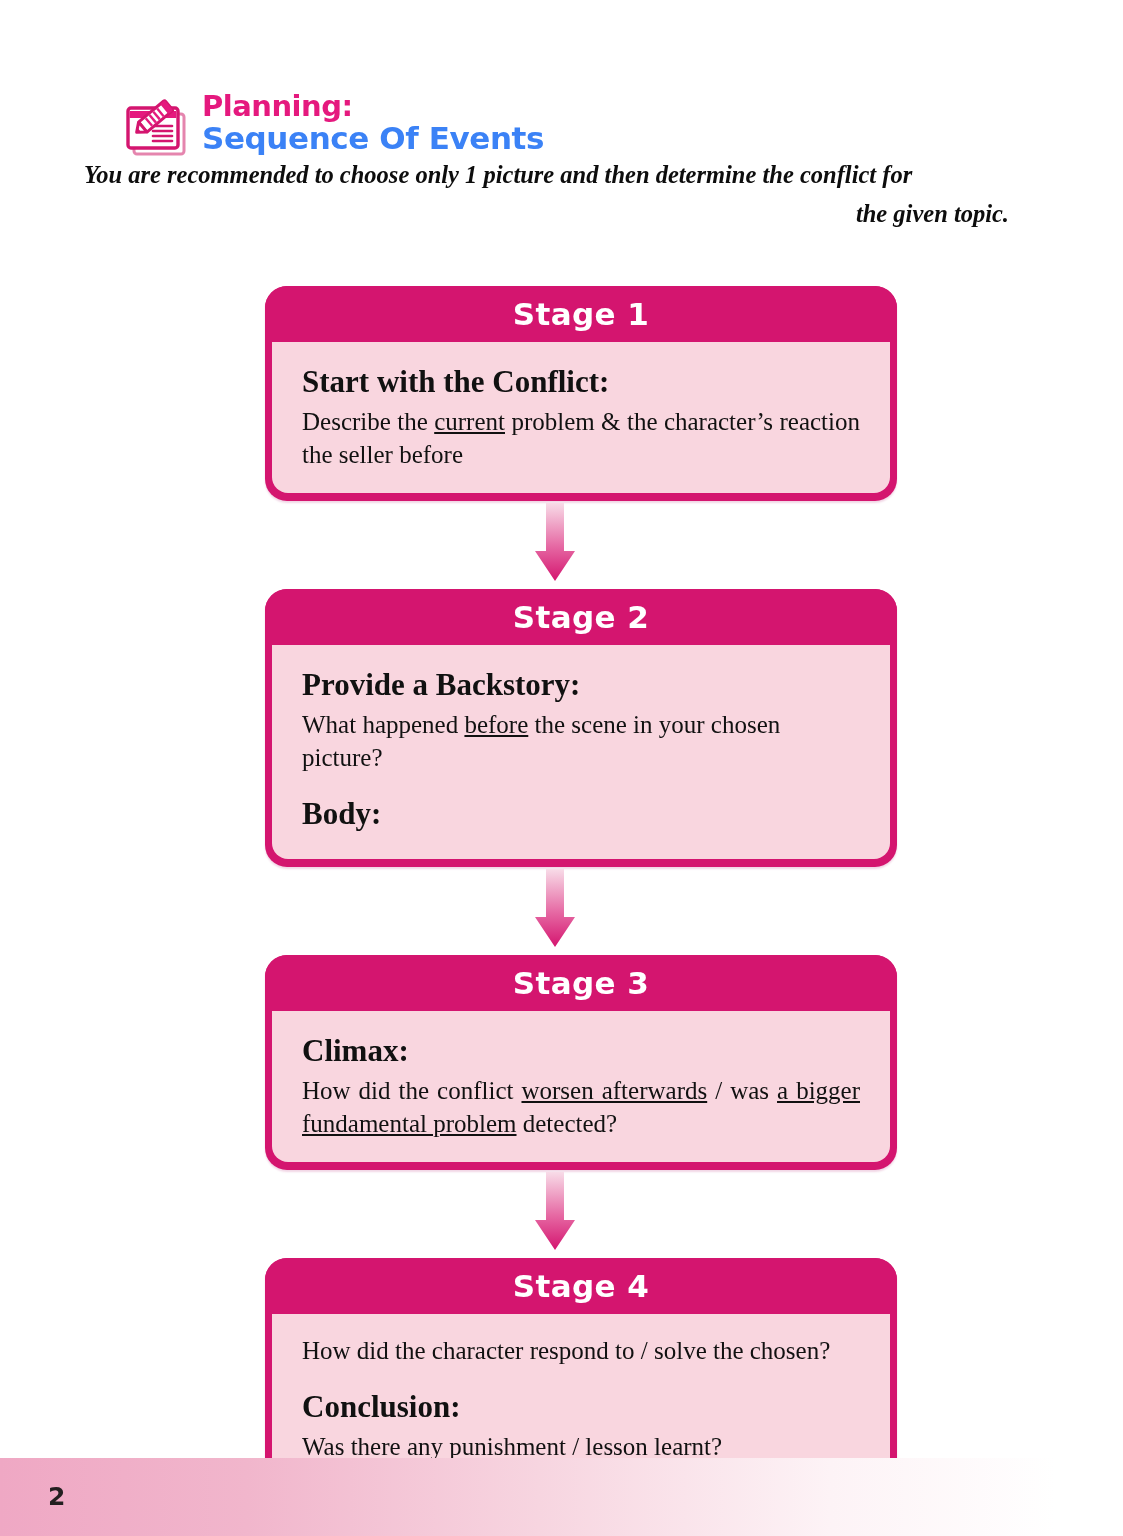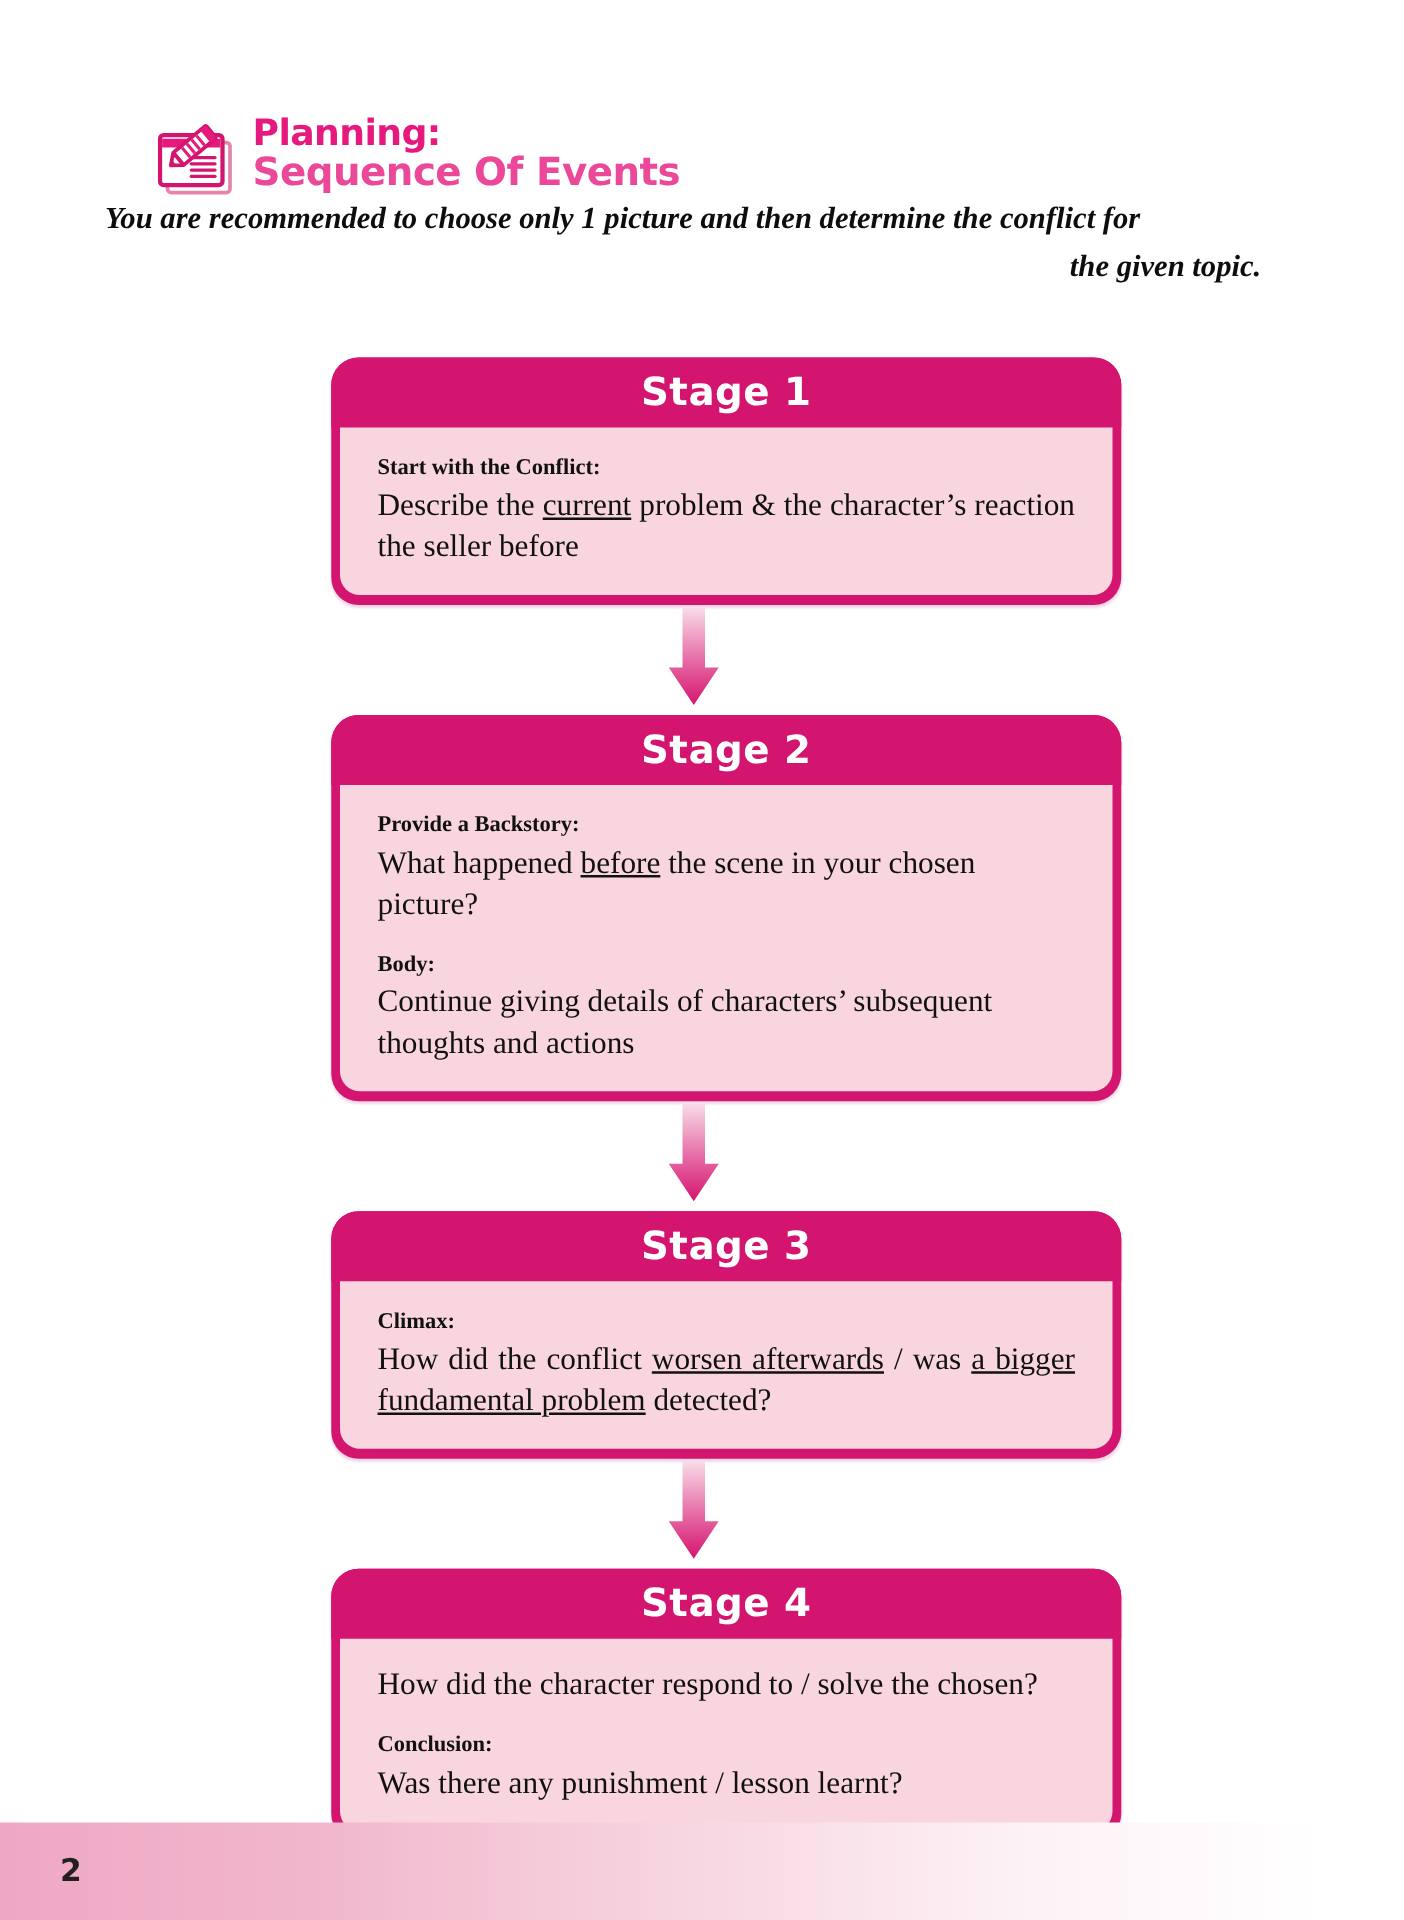--- a/index.html
+++ b/index.html
@@ -42,21 +42,21 @@
     letter-spacing: -0.5px;
     color: #E5197E;
     display: block;
     margin-bottom: 2px;
   }
   .title-sequence {
     font-family: "DejaVu Sans", sans-serif;
     font-weight: bold;
     font-size: 31px;
     letter-spacing: -0.4px;
-    color: #ec4899;
+    color: #3b82f6;
     display: block;
   }
 
   
   .intro {
     position: absolute;
     left: 84px;
     top: 156px;
     width: 925px;
     font-family: "Liberation Serif", serif;
@@ -105,21 +105,21 @@
     padding: 20px 30px 22px 30px;
     box-sizing: border-box;
     font-family: "Liberation Serif", serif;
     font-size: 25px;
     line-height: 1.32;
     color: #111111;
   }
   .sect + .sect { margin-top: 20px; }
   .sect-title {
     font-weight: bold;
-    font-size: 18px;
+    font-size: 31px;
     margin-bottom: 2px;
   }
   .sect-text { font-size: 25px; }
   .sect-text.justify { text-align: justify; }
   .sect-text u { text-decoration: underline; }
 
   
   .arrow {
     width: 632px;
     height: 88px;
@@ -218,21 +218,20 @@
 
   <div class="stage-box">
     <div class="stage-header">Stage 2</div>
     <div class="stage-body">
       <div class="sect">
         <div class="sect-title">Provide a Backstory:</div>
         <div class="sect-text"><span>What happened </span><u>before</u><span> the scene in your chosen picture?</span></div>
       </div>
       <div class="sect">
         <div class="sect-title">Body:</div>
-        <div class="sect-text"><span>Continue giving details of characters’ subsequent thoughts and actions</span></div>
       </div>
     </div>
   </div>
 
   <div class="arrow">
     <svg width="52" height="82" viewBox="0 0 52 82" xmlns="http://www.w3.org/2000/svg">
       <defs>
         <linearGradient id="ag2" x1="0" y1="0" x2="0" y2="1">
           <stop offset="0%" stop-color="#F8DCE8"></stop>
           <stop offset="55%" stop-color="#E66AA4"></stop>

